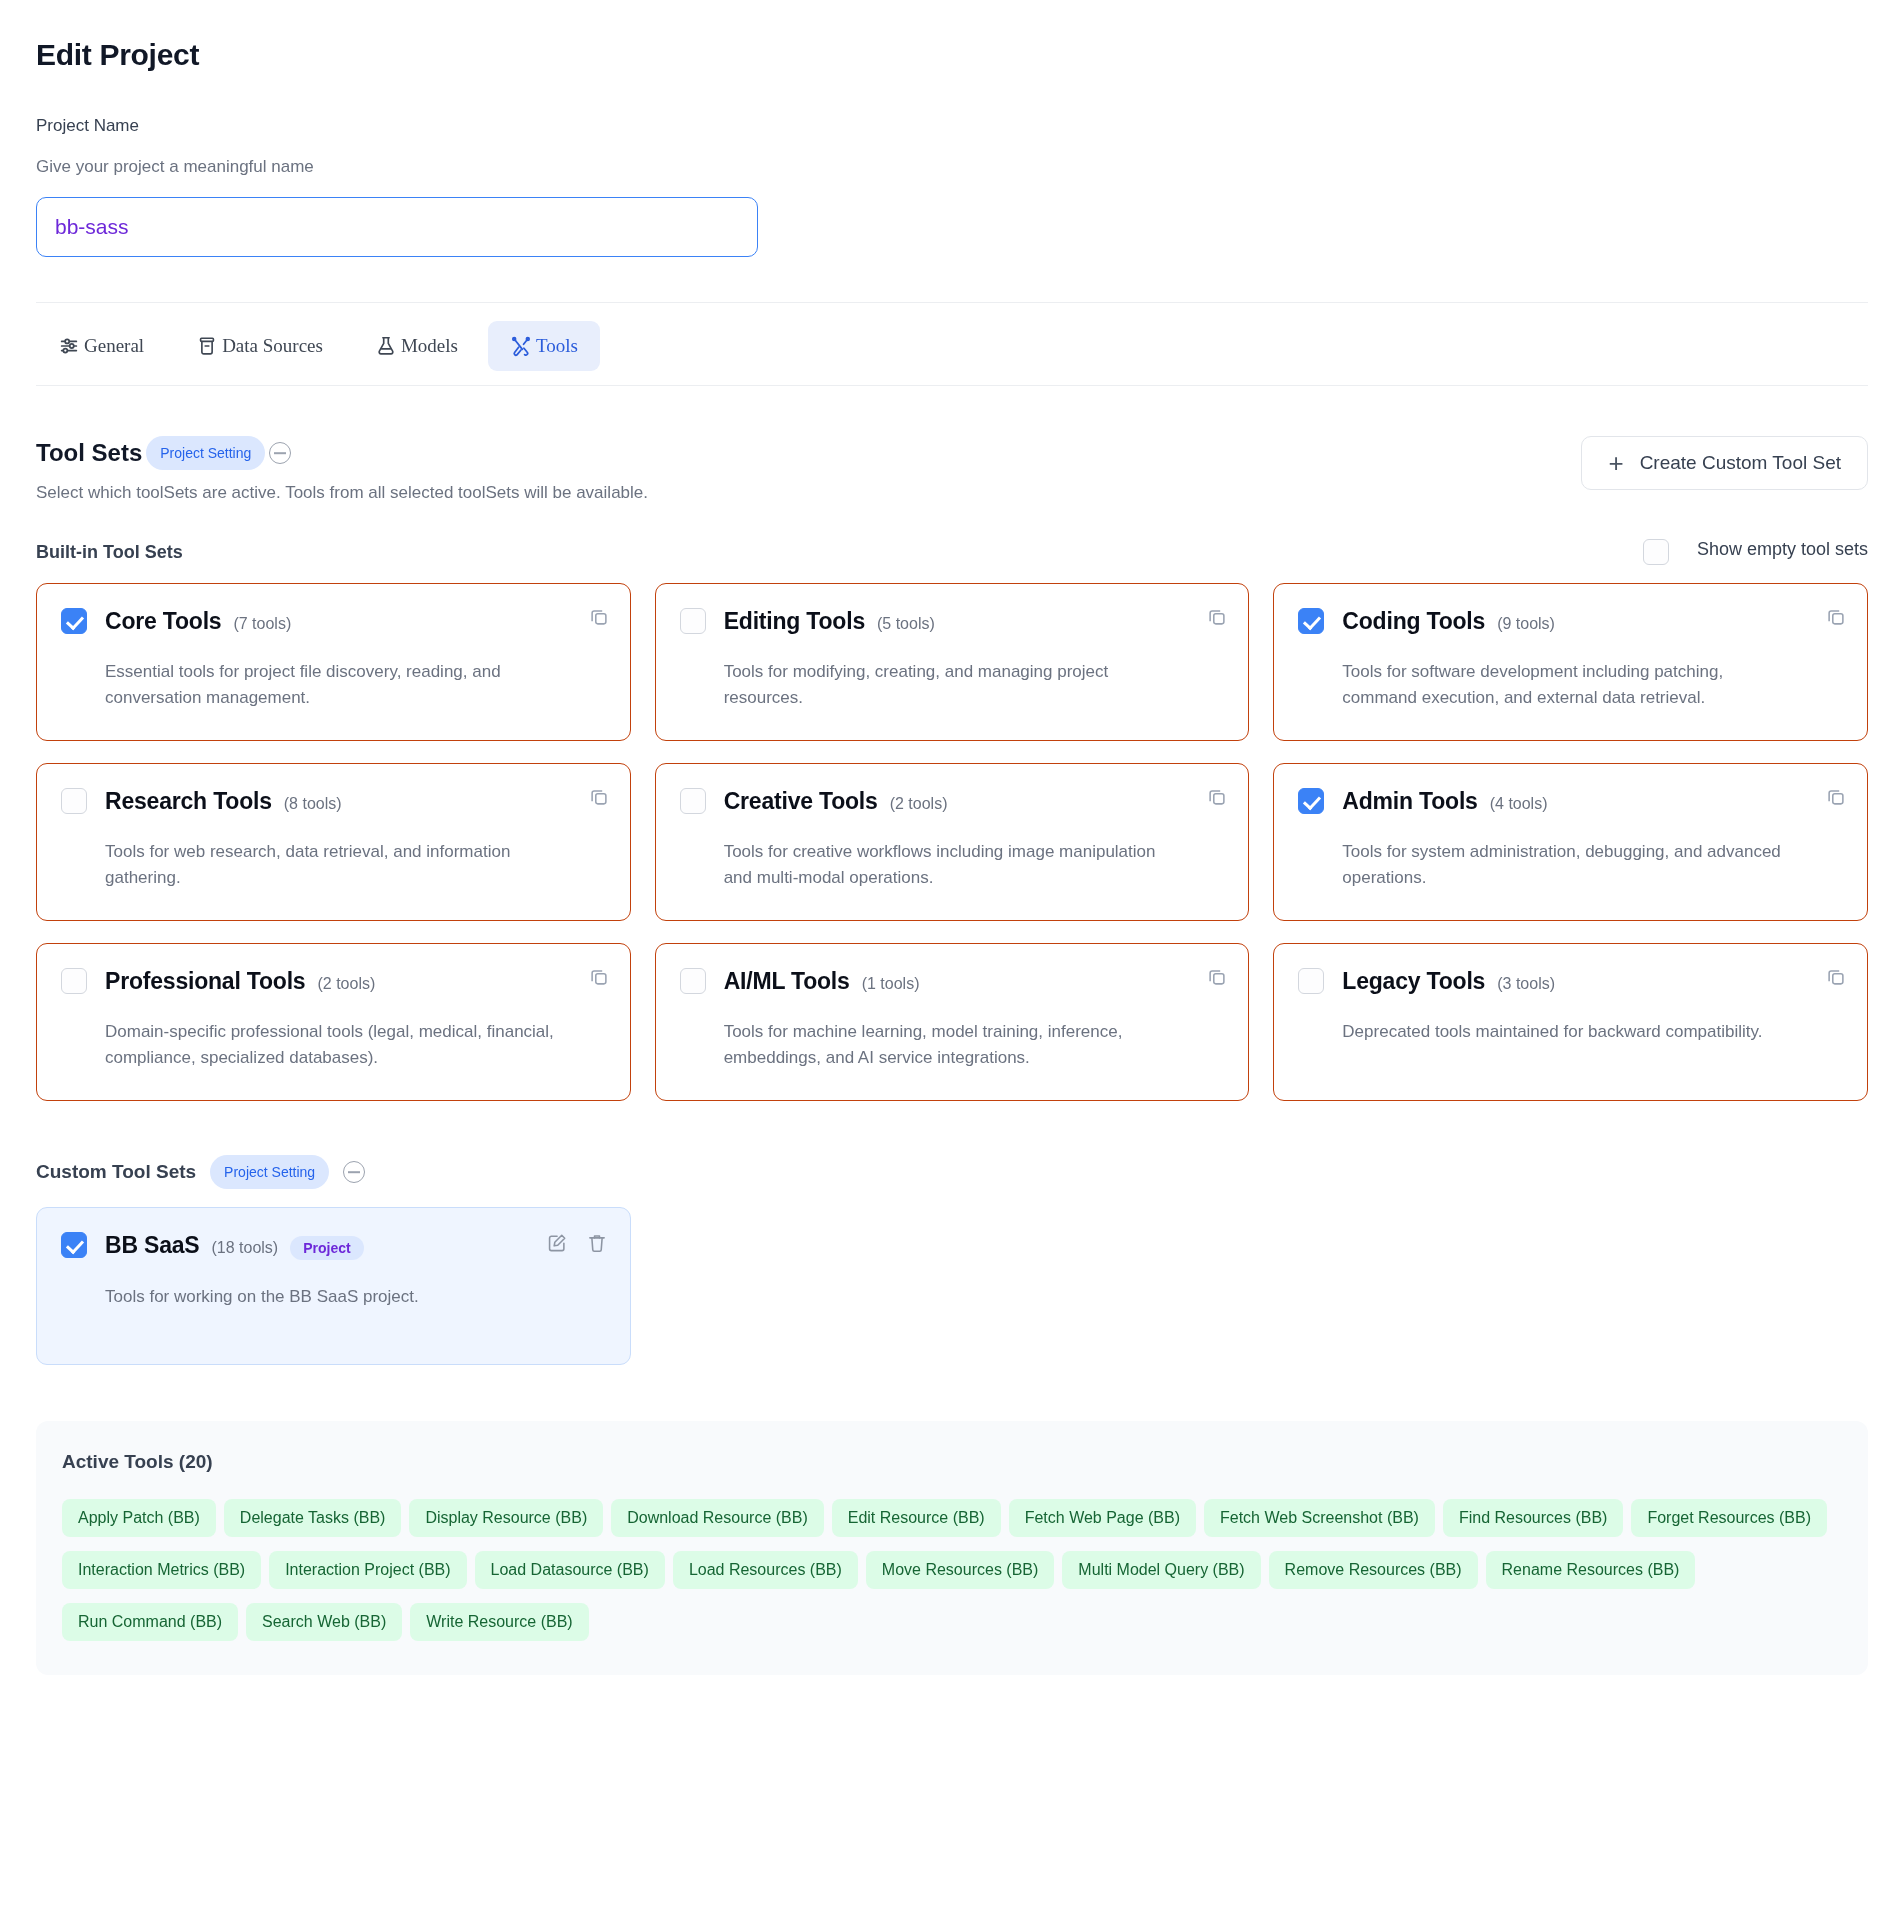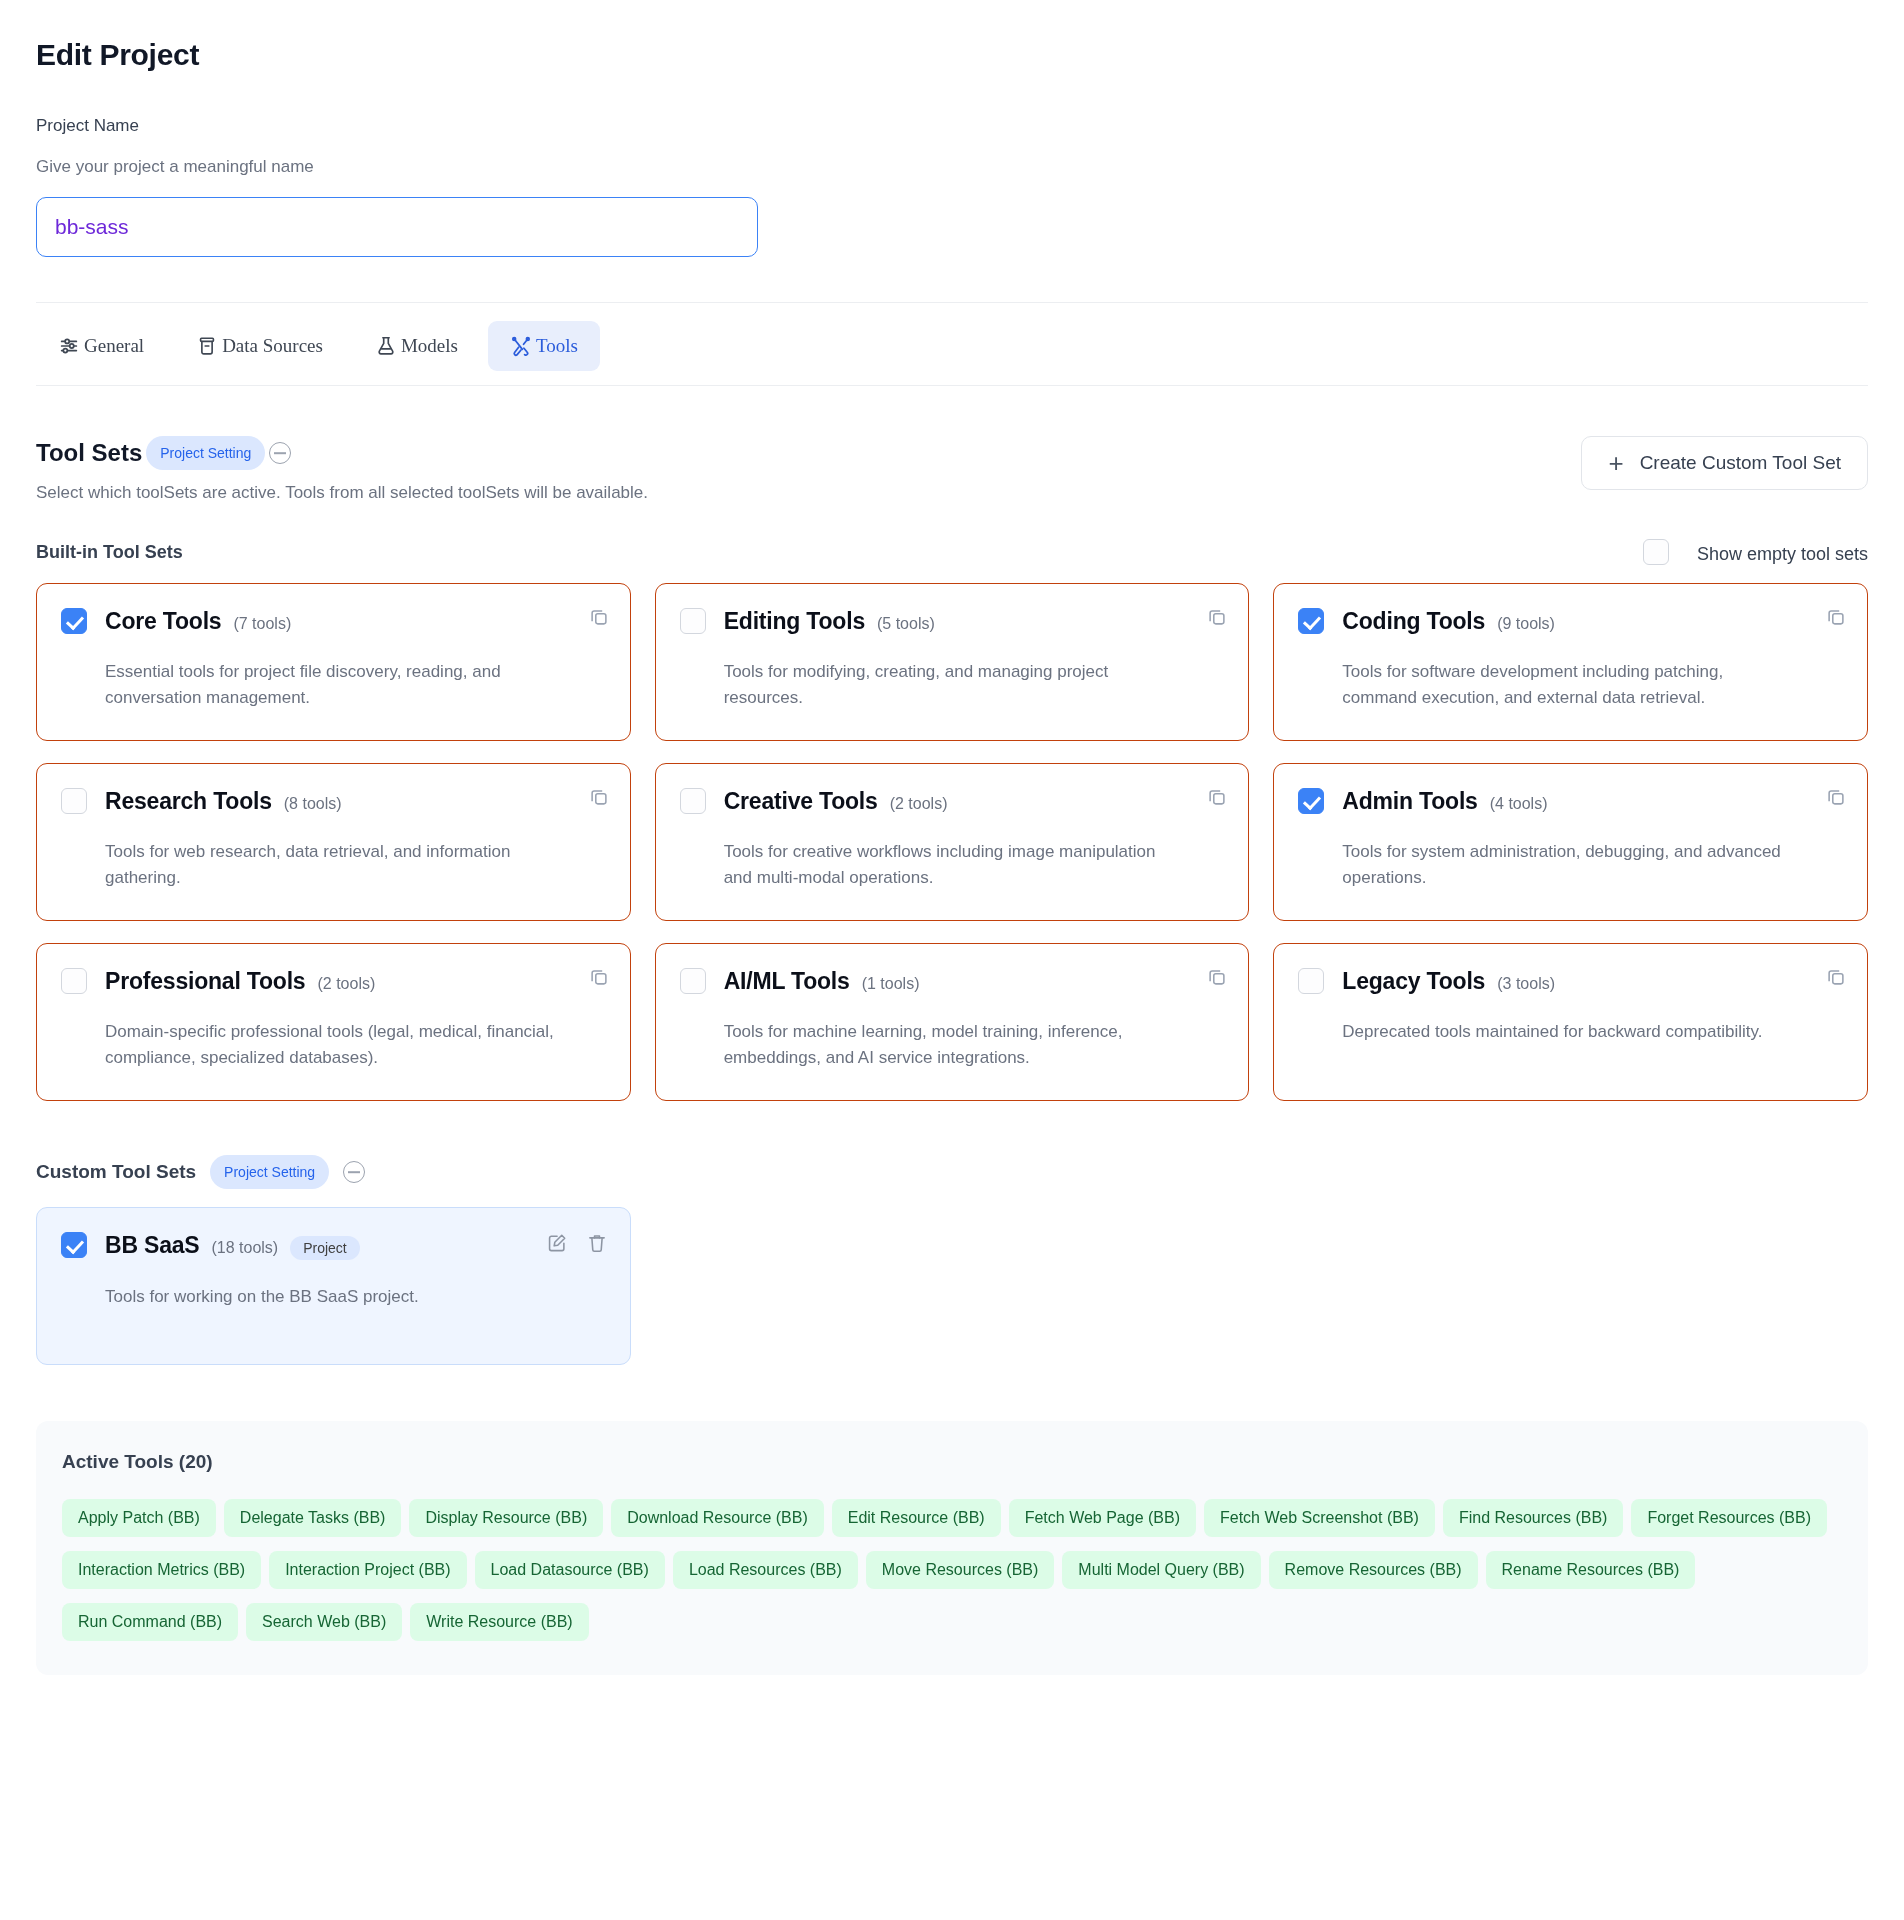--- a/index.html
+++ b/index.html
@@ -155,21 +155,21 @@
     justify-content: space-between;
     margin-top: 36px;
   }
   .subhead {
     font-size: 18px;
     font-weight: bold;
     color: #374151;
   }
   .chk-inline {
     display: flex;
-    align-items: flex-end;
+    align-items: flex-start;
     gap: 28px;
     font-size: 18px;
     color: #374151;
     cursor: pointer;
   }
 
   
   .cbox {
     width: 26px; height: 26px;
     border-radius: 6px;
@@ -268,23 +268,23 @@
   }
   .card-actions-2 {
     position: absolute;
     top: 24px;
     right: 22px;
     display: flex;
     gap: 18px;
   }
   .pill-project {
     background: #dbe7fe;
-    color: #404040;
+    color: #6d28d9;
     font-size: 14px;
-    font-weight: 400;
+    font-weight: 700;
     border-radius: 999px;
     padding: 5px 13px;
     line-height: 1;
   }
 
   
   .active-panel {
     margin-top: 56px;
     margin-bottom: 40px;
     background: #f8fafc;

